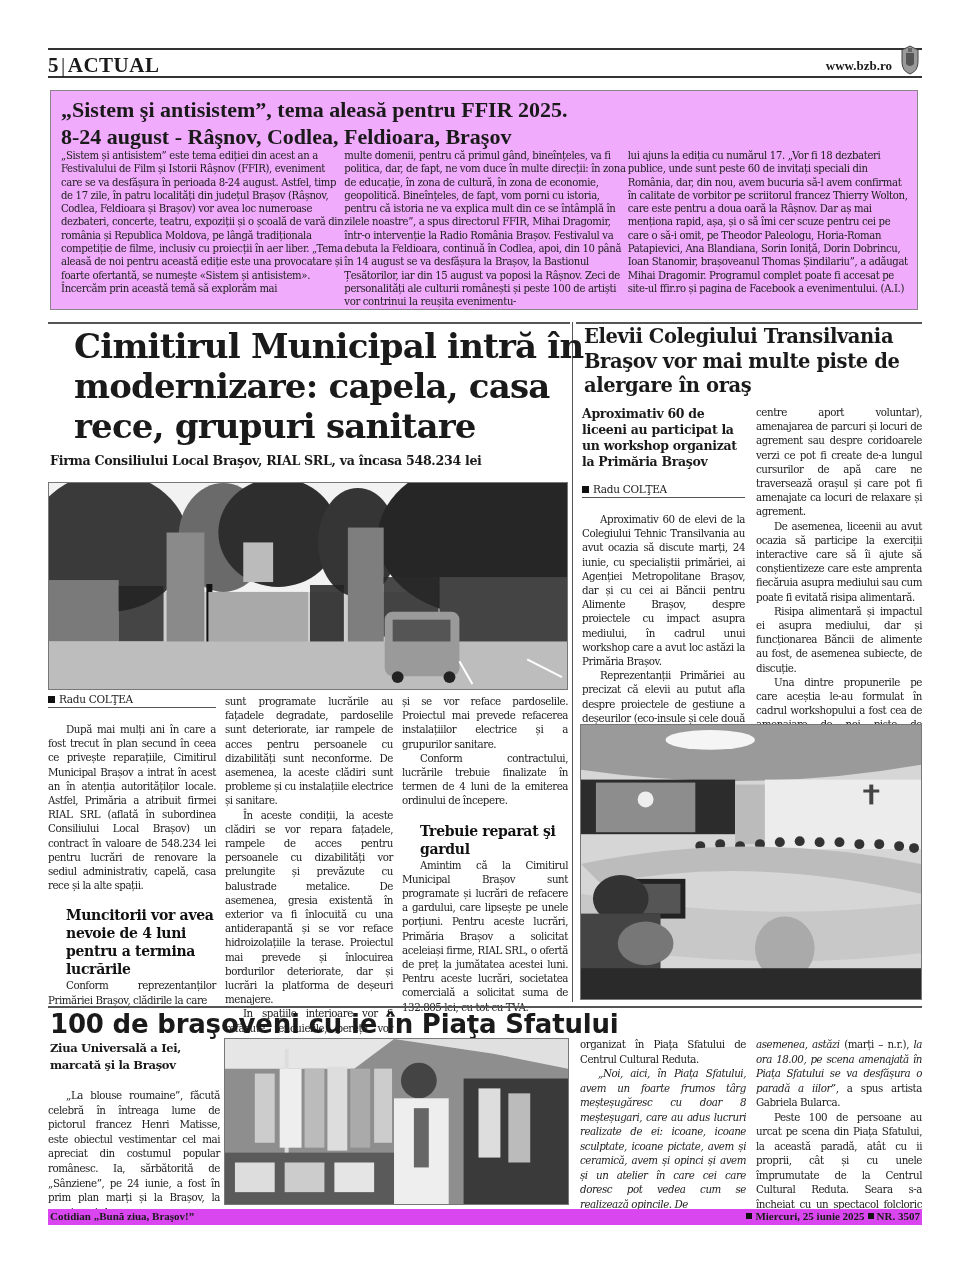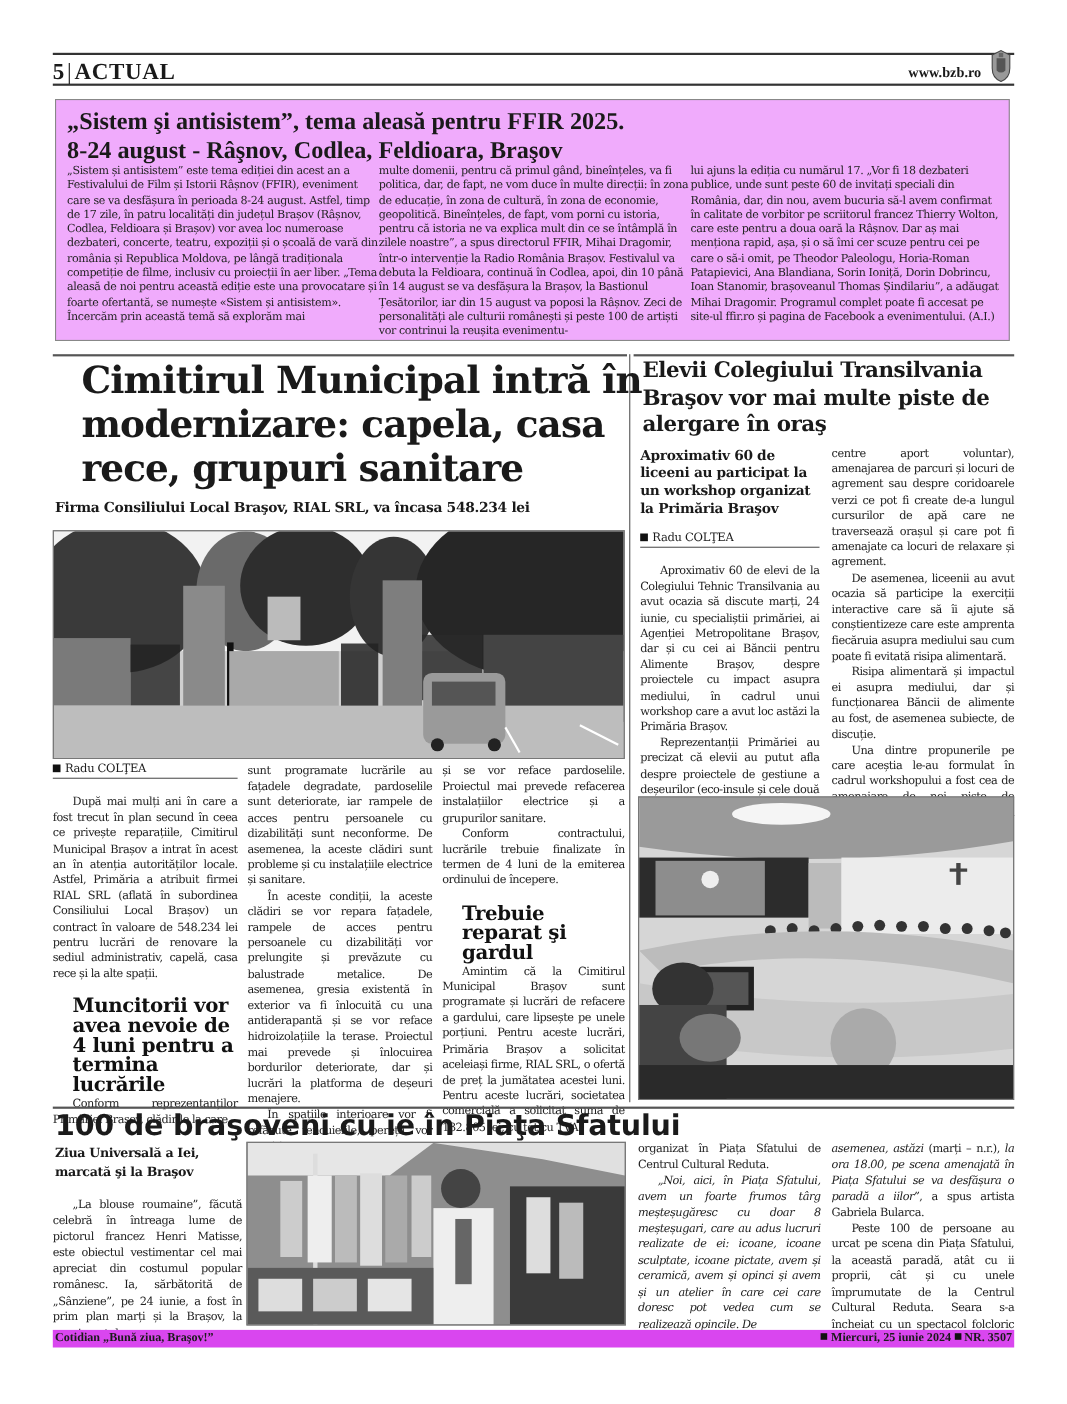--- a/index.html
+++ b/index.html
@@ -25,21 +25,21 @@
 
   .photo { position: absolute; overflow: hidden; border: 1px solid #777; background: #888; }
   .photo svg { width: 100%; height: 100%; display: block; }
 
   .byline { position: absolute; font-family: "DejaVu Serif", serif; font-size: 10.5px; border-bottom: 1px solid #555; padding-bottom: 2px; letter-spacing: -0.3px; }
   .byline .sq { display: inline-block; width: 7px; height: 7px; background: #111; margin-right: 4px; vertical-align: 0; }
 
   .col { position: absolute; font-family: "DejaVu Serif", serif; font-size: 10.3px; line-height: 14.2px; text-align: justify; letter-spacing: -0.45px; color: #222; }
   .col p { text-indent: 18px; }
   .col p.noind { text-indent: 0; }
-  .subhead { font-family: "DejaVu Serif", serif; font-weight: bold; font-size: 18px; line-height: 18px; letter-spacing: -0.3px; color: #111; margin: 14px 0 0 18px; text-align: left; }
+  .subhead { font-family: "DejaVu Serif", serif; font-weight: bold; font-size: 14px; line-height: 18px; letter-spacing: -0.3px; color: #111; margin: 14px 0 0 18px; text-align: left; }
 
   .right-title { position: absolute; left: 584px; top: 325px; width: 340px; font-family: "DejaVu Serif", serif; font-weight: bold; font-size: 19.5px; line-height: 24.5px; letter-spacing: -0.4px; }
   .right-lead { position: absolute; left: 582px; top: 406px; width: 165px; font-family: "DejaVu Serif", serif; font-weight: bold; font-size: 12.5px; line-height: 16px; letter-spacing: -0.3px; }
 
   .rule-bottom { position: absolute; left: 48px; top: 1006px; width: 874px; height: 2px; background: #555; }
   .bottom-title { position: absolute; left: 50px; top: 1009px; font-family: "DejaVu Sans", sans-serif; font-weight: bold; font-size: 26px; letter-spacing: -0.2px; }
   .bottom-lead { position: absolute; left: 50px; top: 1040px; width: 175px; font-family: "DejaVu Serif", serif; font-weight: bold; font-size: 11.5px; line-height: 17px; letter-spacing: -0.3px; }
   .col i { font-style: italic; }
 
   .footer { position: absolute; left: 48px; top: 1209px; width: 874px; height: 16px; background: #d946ef; }
@@ -230,15 +230,15 @@
 </div>
 
 <div class="col" style="left:756px;top:1037px;width:166px;line-height:14.5px;">
   <p class="noind"><i>asemenea, astăzi</i><span> (marți – n.r.), </span><i>la ora 18.00, pe scena amenajată în Piața Sfatului se va desfășura o paradă a iilor”</i><span>, a spus artista Gabriela Bularca.</span></p>
   <p>Peste 100 de persoane au urcat pe scena din Piața Sfatului, la această paradă, atât cu ii proprii, cât și cu unele împrumutate de la Centrul Cultural Reduta. Seara s-a încheiat cu un spectacol folcloric dedicat iei românești. (A.I.)</p>
 </div>
 
 <div class="footer">
   <div class="footer-left">Cotidian „Bună ziua, Braşov!”</div>
   <div class="footer-right">
-    <span class="sq"></span><span>Miercuri, 25 iunie 2024</span><span class="sq"></span><span>NR. 3507</span>
+    <span class="sq"></span><span>Miercuri, 25 iunie 2025</span><span class="sq"></span><span>NR. 3507</span>
   </div>
 </div>
 
 </body></html>

